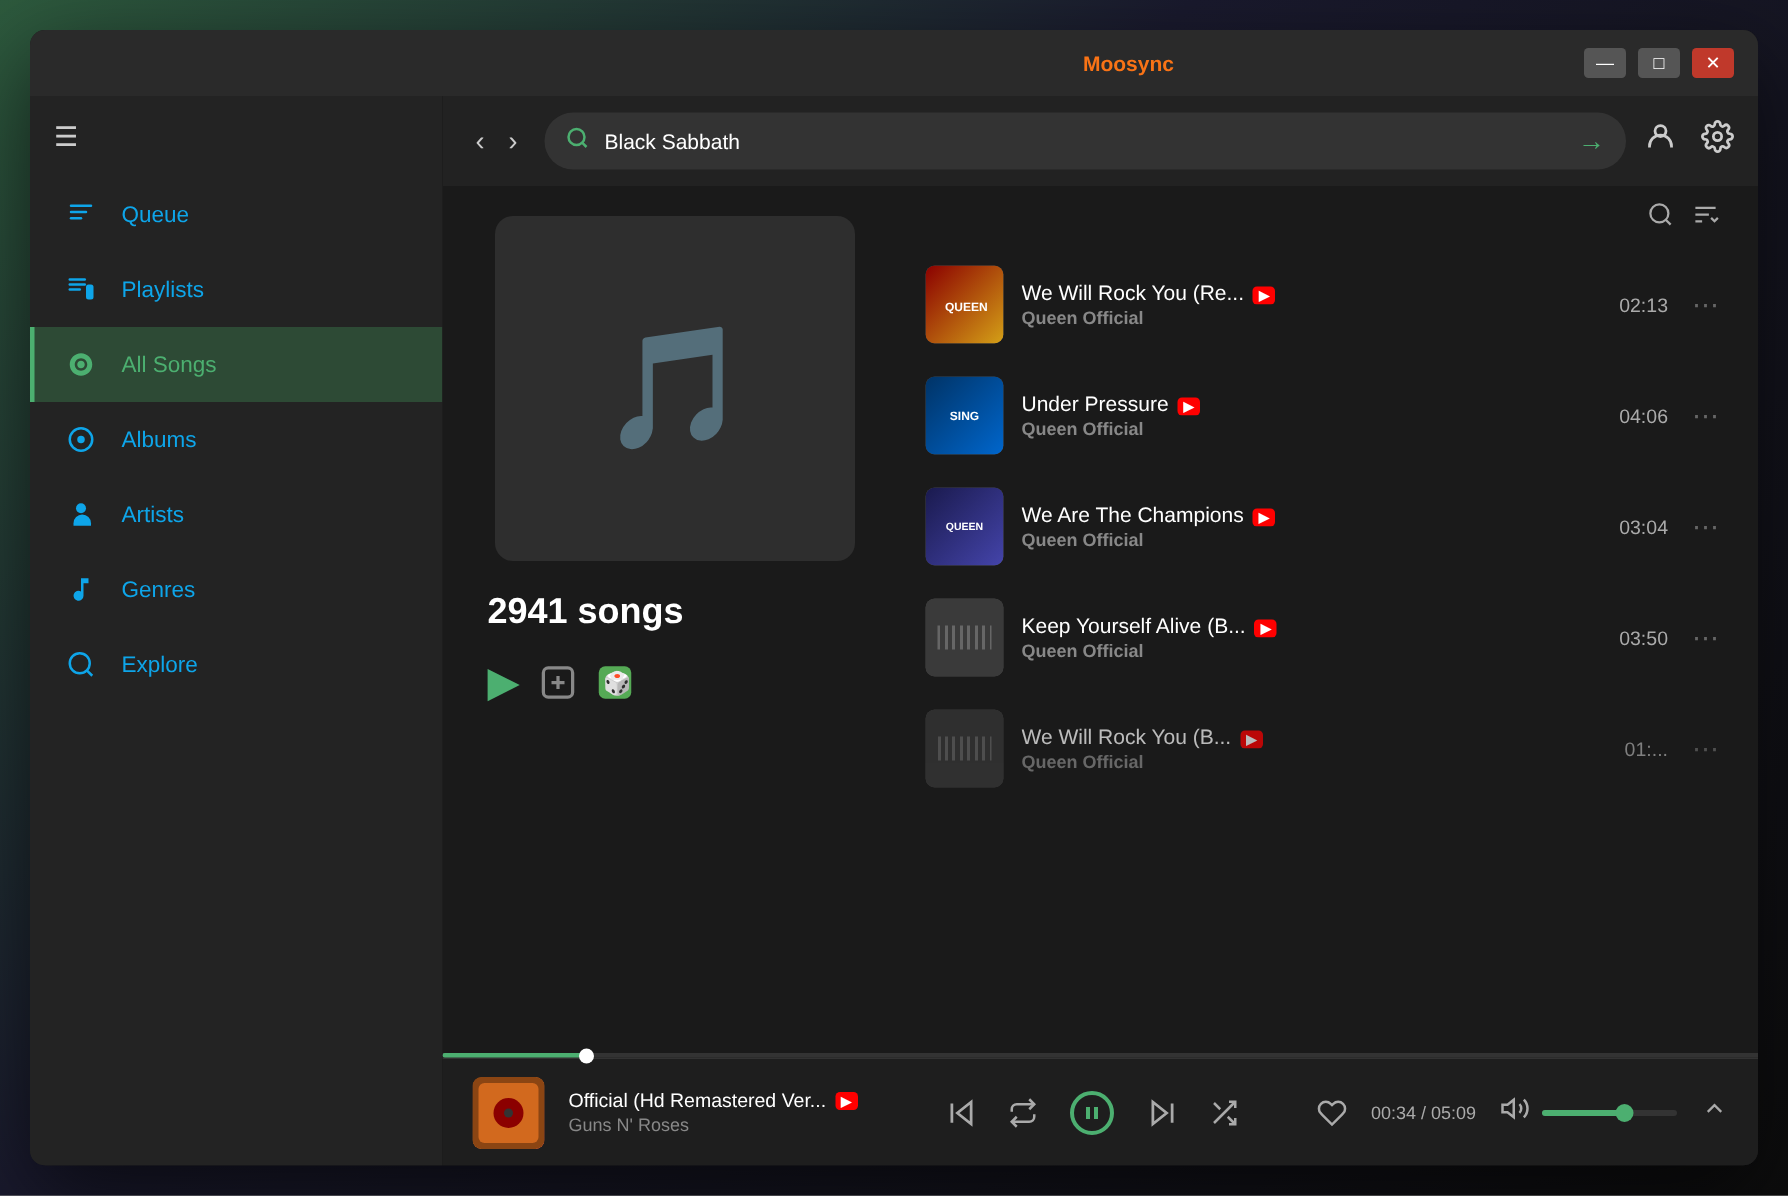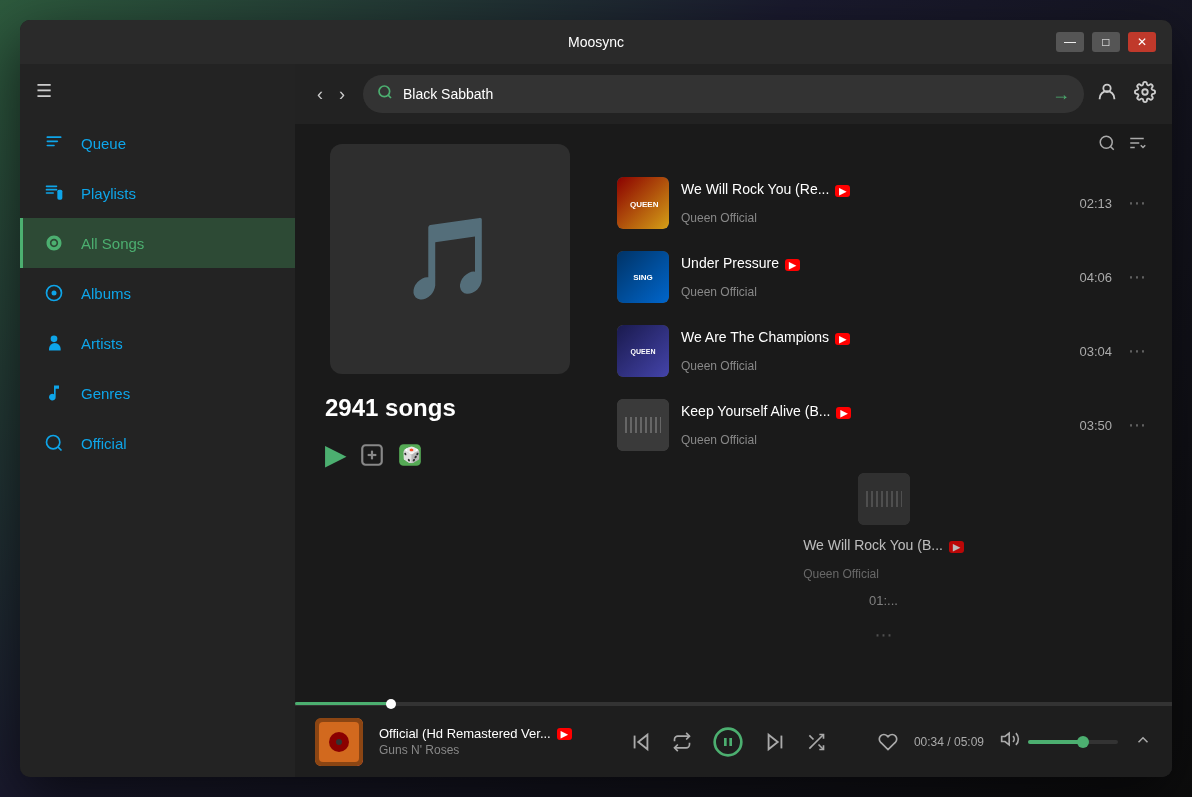--- a/index.html
+++ b/index.html
@@ -27,25 +27,25 @@
     .title-bar {
       height: 44px;
       background: #2a2a2a;
       display: flex;
       align-items: center;
       justify-content: space-between;
       padding: 0 16px;
       flex-shrink: 0;
     }
     .title-bar-title {
-      color: #ffffff;
+      color: #f97316;
       font-size: 14px;
-      font-weight: 400;
+      font-weight: 700;
       flex: 1;
-      text-align: center;
+      text-align: right;
     }
     .window-controls {
       display: flex;
       gap: 8px;
     }
     .win-btn {
       width: 28px;
       height: 20px;
       border: none;
       cursor: pointer;
@@ -294,21 +294,22 @@
       color: #fff;
       font-size: 9px;
       padding: 1px 4px;
       border-radius: 3px;
       font-weight: 700;
       flex-shrink: 0;
     }
     .song-artist {
       color: #888;
       font-size: 12px;
-      margin-top: 14px;
+      margin-top: 2px;
+      font-weight: bold;
     }
     .song-duration {
       color: #aaa;
       font-size: 13px;
       flex-shrink: 0;
     }
     .song-more-btn {
       background: none;
       border: none;
       cursor: pointer;
@@ -516,21 +517,21 @@
         <span>Genres</span>
       </div>
 
       <div class="nav-item">
         <span class="nav-icon">
           <svg width="20" height="20" viewBox="0 0 24 24" fill="currentColor">
             <circle cx="11" cy="11" r="8" fill="none" stroke="currentColor" stroke-width="2"></circle>
             <line x1="21" y1="21" x2="16.65" y2="16.65" stroke="currentColor" stroke-width="2"></line>
           </svg>
         </span>
-        <span>Official</span>
+        <span>Explore</span>
       </div>
     </div>
 
     <div class="right-panel">
 
       <div class="toolbar">
         <div class="nav-arrows">
           <button class="nav-arrow-btn">‹</button>
           <button class="nav-arrow-btn">›</button>
         </div>
@@ -670,21 +671,21 @@
               <div class="song-title">
                 <span>Keep Yourself Alive (B...</span>
                 <span class="yt-badge">▶</span>
               </div>
               <div class="song-artist">Queen Official</div>
             </div>
             <div class="song-duration">03:50</div>
             <button class="song-more-btn">⋯</button>
           </div>
 
-          <div class="song-item" style="opacity:0.7;flex-direction:column;">
+          <div class="song-item" style="opacity:0.7;">
             <div class="song-thumb">
               <div style="width:52px;height:52px;border-radius:6px;background:#3a3a3a;display:flex;align-items:center;justify-content:center;">
                 <div style="width:36px;height:16px;background:repeating-linear-gradient(90deg,#666 0px,#666 2px,transparent 2px,transparent 5px);"></div>
               </div>
             </div>
             <div class="song-info">
               <div class="song-title">
                 <span>We Will Rock You (B...</span>
                 <span class="yt-badge">▶</span>
               </div>

